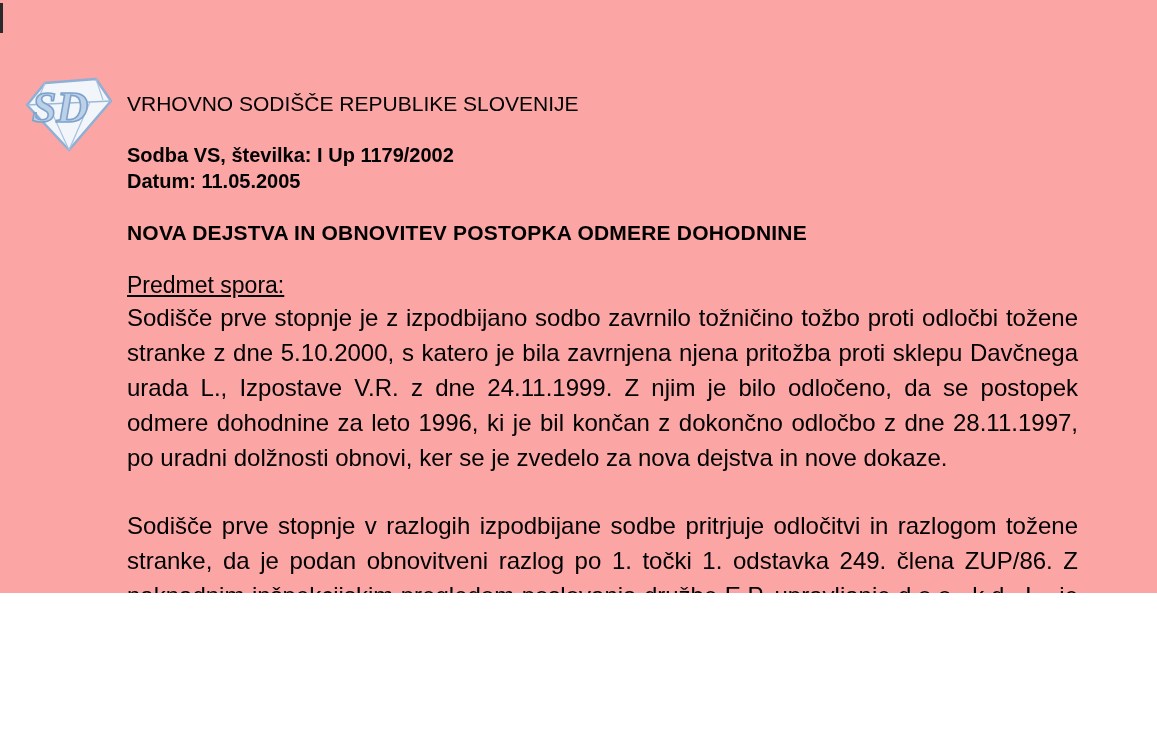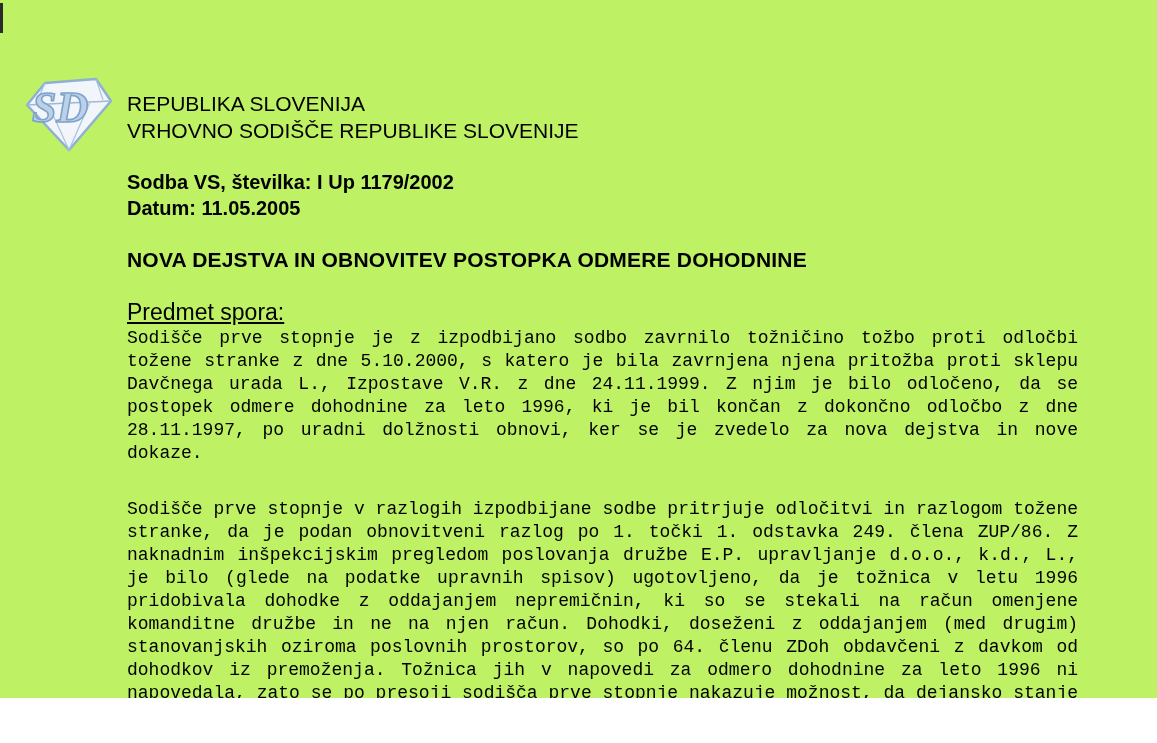--- a/index.html
+++ b/index.html
@@ -9,22 +9,22 @@
     height: 743px;
     background: #ffffff;
     font-family: "Liberation Sans", "DejaVu Sans", sans-serif;
     color: #000000;
     overflow: hidden;
     position: relative;
   }
   .page {
     position: absolute;
     left: 0; top: 0;
-    width: 1157px; height: 698px;
-    background: #bef264;
+    width: 1157px; height: 593px;
+    background: #fca5a5;
     overflow: hidden;
   }
   .scan-artifact {
     position: absolute;
     left: 0; top: 3px;
     width: 3px; height: 30px;
     background: #2a2a2a;
   }
   .logo {
     position: absolute;
@@ -60,24 +60,23 @@
   }
   .section-label {
     margin-top: 27px;
     font-size: 23px;
     line-height: 25px;
     text-decoration: underline;
     display: inline-block;
   }
   .para {
     margin: 2px 0 0 0;
-    font-size: 18px;
-    line-height: 23px;
+    font-size: 24px;
+    line-height: 35px;
     text-align: justify;
-    font-family: Liberation Mono, monospace;
   }
   .para.second {
     margin-top: 33px;
   }
 </style>
 </head>
 <body>
 
 <div class="page">
 
@@ -96,21 +95,20 @@
       <line x1="24" y1="28" x2="45" y2="74" stroke="#a9c2dd" stroke-width="1.2"></line>
       <line x1="66" y1="26" x2="45" y2="74" stroke="#a9c2dd" stroke-width="1.2"></line>
 
       <text x="8" y="46" font-size="44" font-weight="bold" font-style="italic" font-family="Liberation Serif, DejaVu Serif, serif" fill="#bcd1e8" stroke="#7da2cb" stroke-width="1.6">SD</text>
     </svg>
   </div>
 
   <div class="content">
 
     <div class="header-block">
-      <div class="hdr-line">REPUBLIKA SLOVENIJA</div>
       <div class="hdr-line">VRHOVNO SODIŠČE REPUBLIKE SLOVENIJE</div>
     </div>
 
     <div class="case-block">
       <div class="case-line">Sodba VS, številka: I Up 1179/2002</div>
       <div class="case-line">Datum: 11.05.2005</div>
     </div>
 
     <h1 class="doc-title">NOVA DEJSTVA IN OBNOVITEV POSTOPKA ODMERE DOHODNINE</h1>
 

